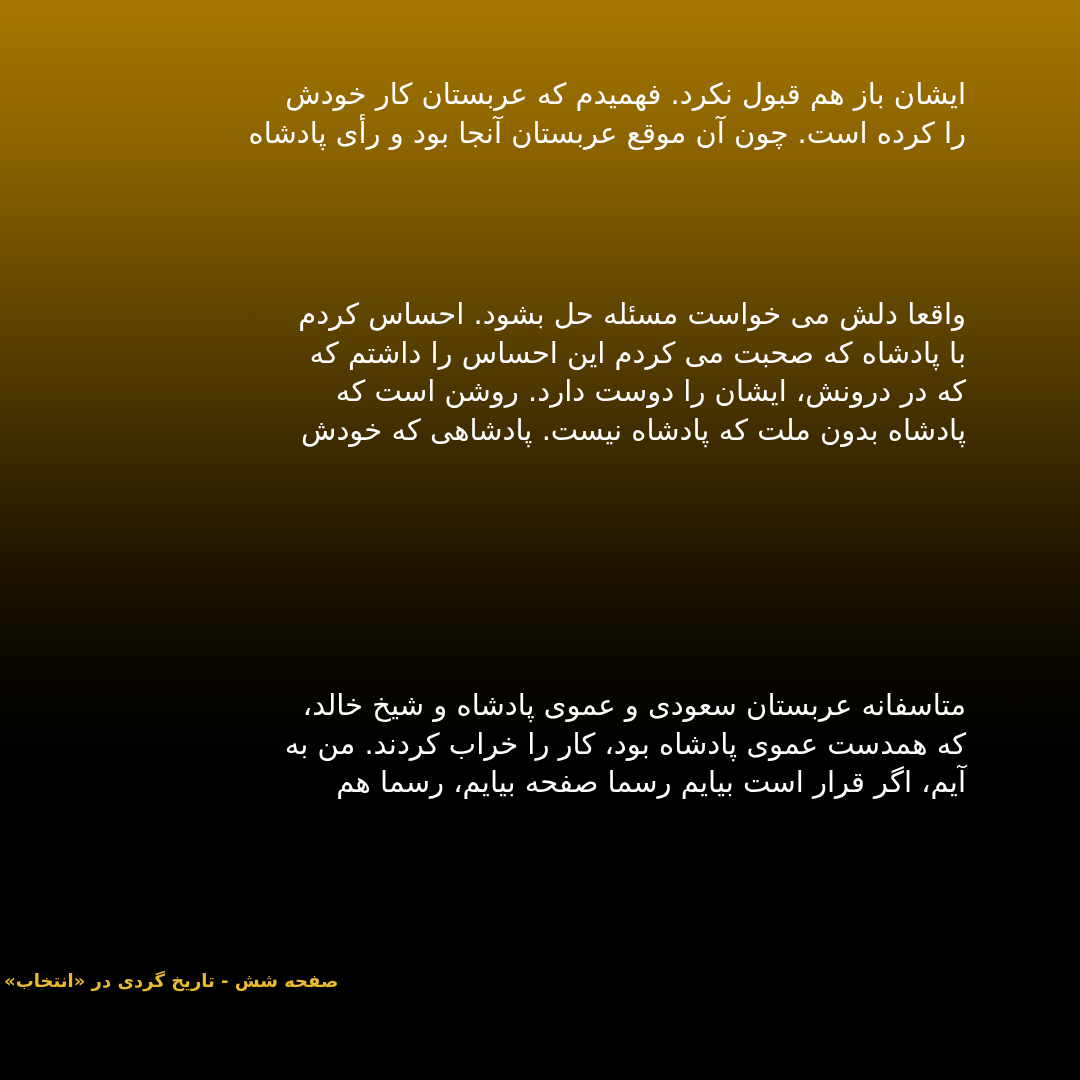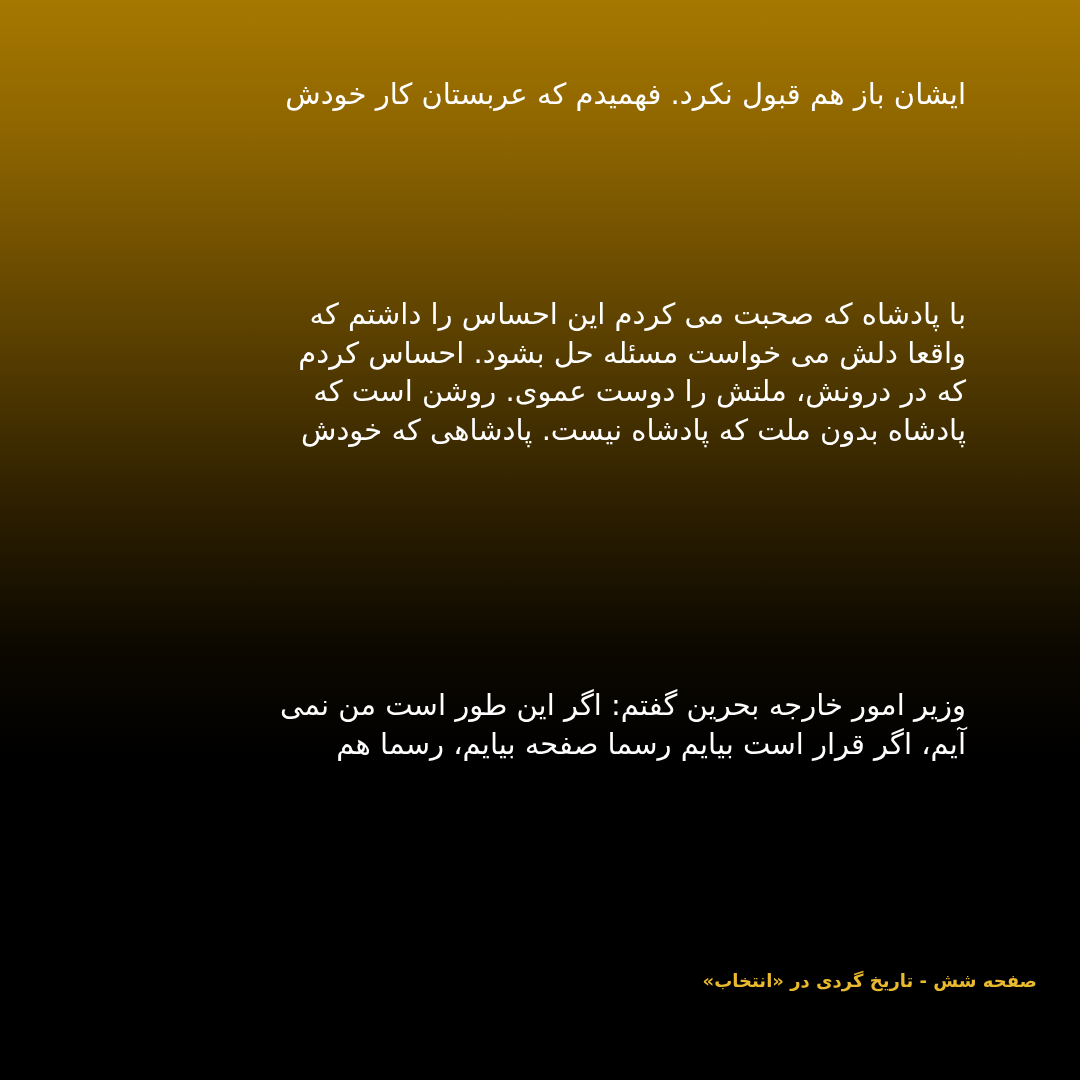--- a/index.html
+++ b/index.html
@@ -38,43 +38,45 @@
       text-align: right;
     }
     #para-1 { top: 75px; }
     #para-2 { top: 295px; }
     #para-3 { top: 686px; }
     .footer {
       position: absolute;
       top: 970px;
       left: 0;
       width: 1033px;
-      text-align: right;
+      text-align: left;
       direction: rtl;
       color: #e9b92e;
       font-size: 18px;
       font-weight: bold;
     }
   </style>
 </head>
 <body>
 
 <div class="page">
 
   <div class="text-block" id="para-1">
     <span class="line">ایشان باز هم قبول نکرد. فهمیدم که عربستان کار خودش</span>
+    <span class="line">را کرده است. چون آن موقع عربستان آنجا بود و رأی پادشاه</span>
   </div>
 
   <div class="text-block" id="para-2">
+    <span class="line">واقعا دلش می خواست مسئله حل بشود. احساس کردم</span>
     <span class="line">با پادشاه که صحبت می کردم این احساس را داشتم که</span>
-    <span class="line">واقعا دلش می خواست مسئله حل بشود. احساس کردم</span>
-    <span class="line">که در درونش، ملتش را دوست عموی. روشن است که</span>
+    <span class="line">که در درونش، ایشان را دوست دارد. روشن است که</span>
     <span class="line">پادشاه بدون ملت که پادشاه نیست. پادشاهی که خودش</span>
   </div>
 
   <div class="text-block" id="para-3">
-    <span class="line">وزیر امور خارجه بحرین گفتم: اگر این طور است من نمی</span>
+    <span class="line">متاسفانه عربستان سعودی و عموی پادشاه و شیخ خالد،</span>
+    <span class="line">که همدست عموی پادشاه بود، کار را خراب کردند. من به</span>
     <span class="line">آیم، اگر قرار است بیایم رسما صفحه بیایم، رسما هم</span>
   </div>
 
   <div class="footer">صفحه شش - تاریخ گردی در «انتخاب»</div>
 
 </div>
 
 </body></html>

